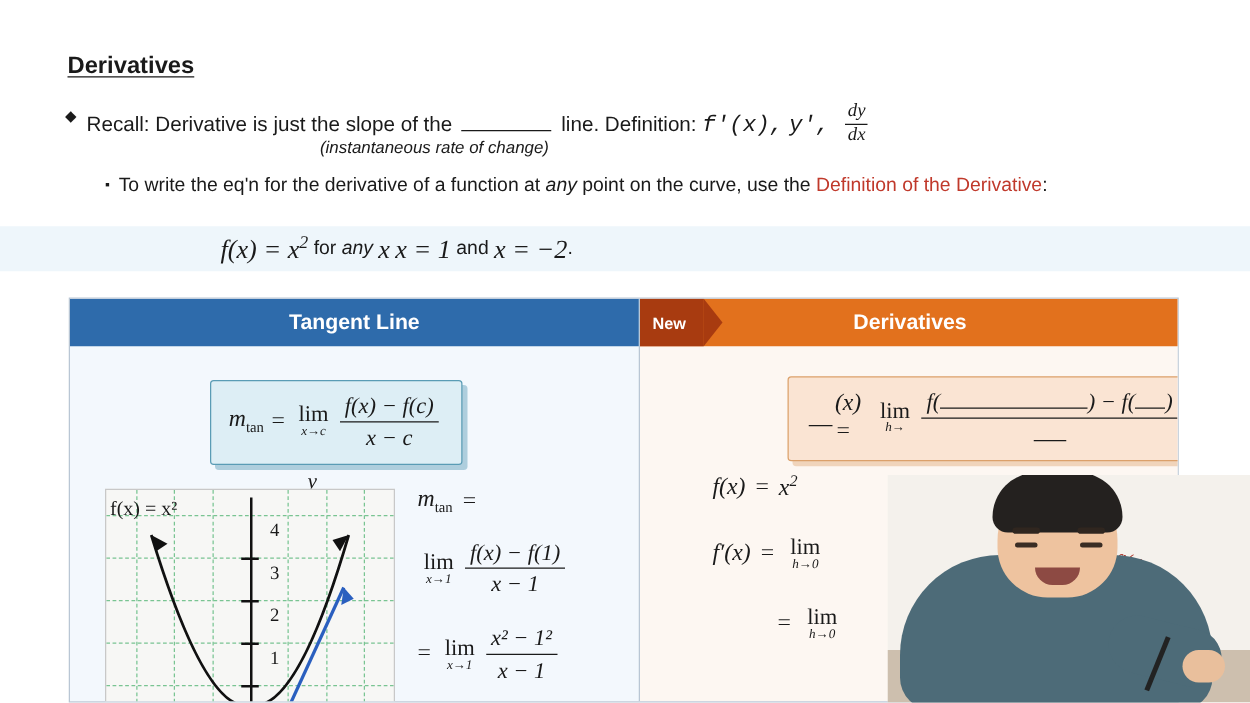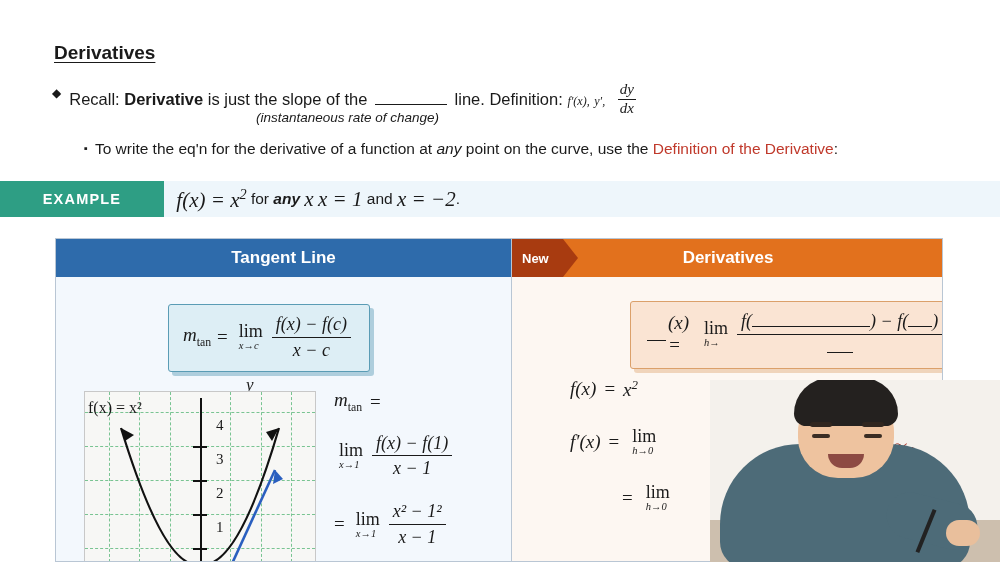--- a/index.html
+++ b/index.html
@@ -45,33 +45,33 @@
     color: #1a1a1a;
     font-size: 12px;
     line-height: 20px;
     margin-right: 8px;
   }
   .bullet1-text {
     line-height: 22px;
     white-space: nowrap;
   }
   .b {
-    font-weight: bold;
+    font-weight: normal;
   }
   .blankline {
     display: inline-block;
     width: 72px;
     border-bottom: 1.6px solid #1a1a1a;
     height: 13px;
     margin: 0 3px;
   }
   .mathi {
-    font-family: Liberation Serif, serif;
-    font-style: italic;
-    font-size: 12px;
+    font-family: Liberation Mono, monospace;
+    font-style: italic;
+    font-size: 18px;
   }
   .fracdy {
     display: inline-flex;
     flex-direction: column;
     vertical-align: middle;
     text-align: center;
     font-family: "Liberation Serif", serif;
     font-style: italic;
     font-size: 15px;
     line-height: 1.05;
@@ -286,21 +286,21 @@
     font-size: 19px;
   }
   .sub {
     font-size: 0.62em;
     vertical-align: sub;
     font-style: normal;
   }
   .limbox {
     display: inline-flex;
     flex-direction: column;
-    align-items: flex-start;
+    align-items: center;
     font-family: "Liberation Serif", serif;
     margin: 0 5px;
     line-height: 1;
   }
   .limbox .lw {
     font-size: 18px;
   }
   .limbox .lsub {
     font-size: 10.5px;
     font-style: italic;
@@ -586,21 +586,20 @@
     <span class="sq-marker">▪</span>
     <span class="bullet2-text">
       <span>To write the eq'n for the derivative of a function at</span>
       <span class="ital">any</span>
       <span>point on the curve, use the</span>
       <span class="accent-red">Definition of the Derivative</span><span>:</span>
     </span>
   </div>
 
   <div class="example-band"></div>
-  <div class="example-tag">EXAMPLE</div>
   <div class="example-text">
     &nbsp;
     <span class="mser-i"><span>f(x) = x</span><sup class="exp">2</sup></span>&nbsp;
     <span>for</span>&nbsp;
     <span class="b ital">any</span>&nbsp;
     <span class="mser-i">x</span>&nbsp;
     <span class="mser-i">x = 1</span>&nbsp;
     <span>and</span>&nbsp;
     <span class="mser-i">x = −2</span><span>.</span>
   </div>

